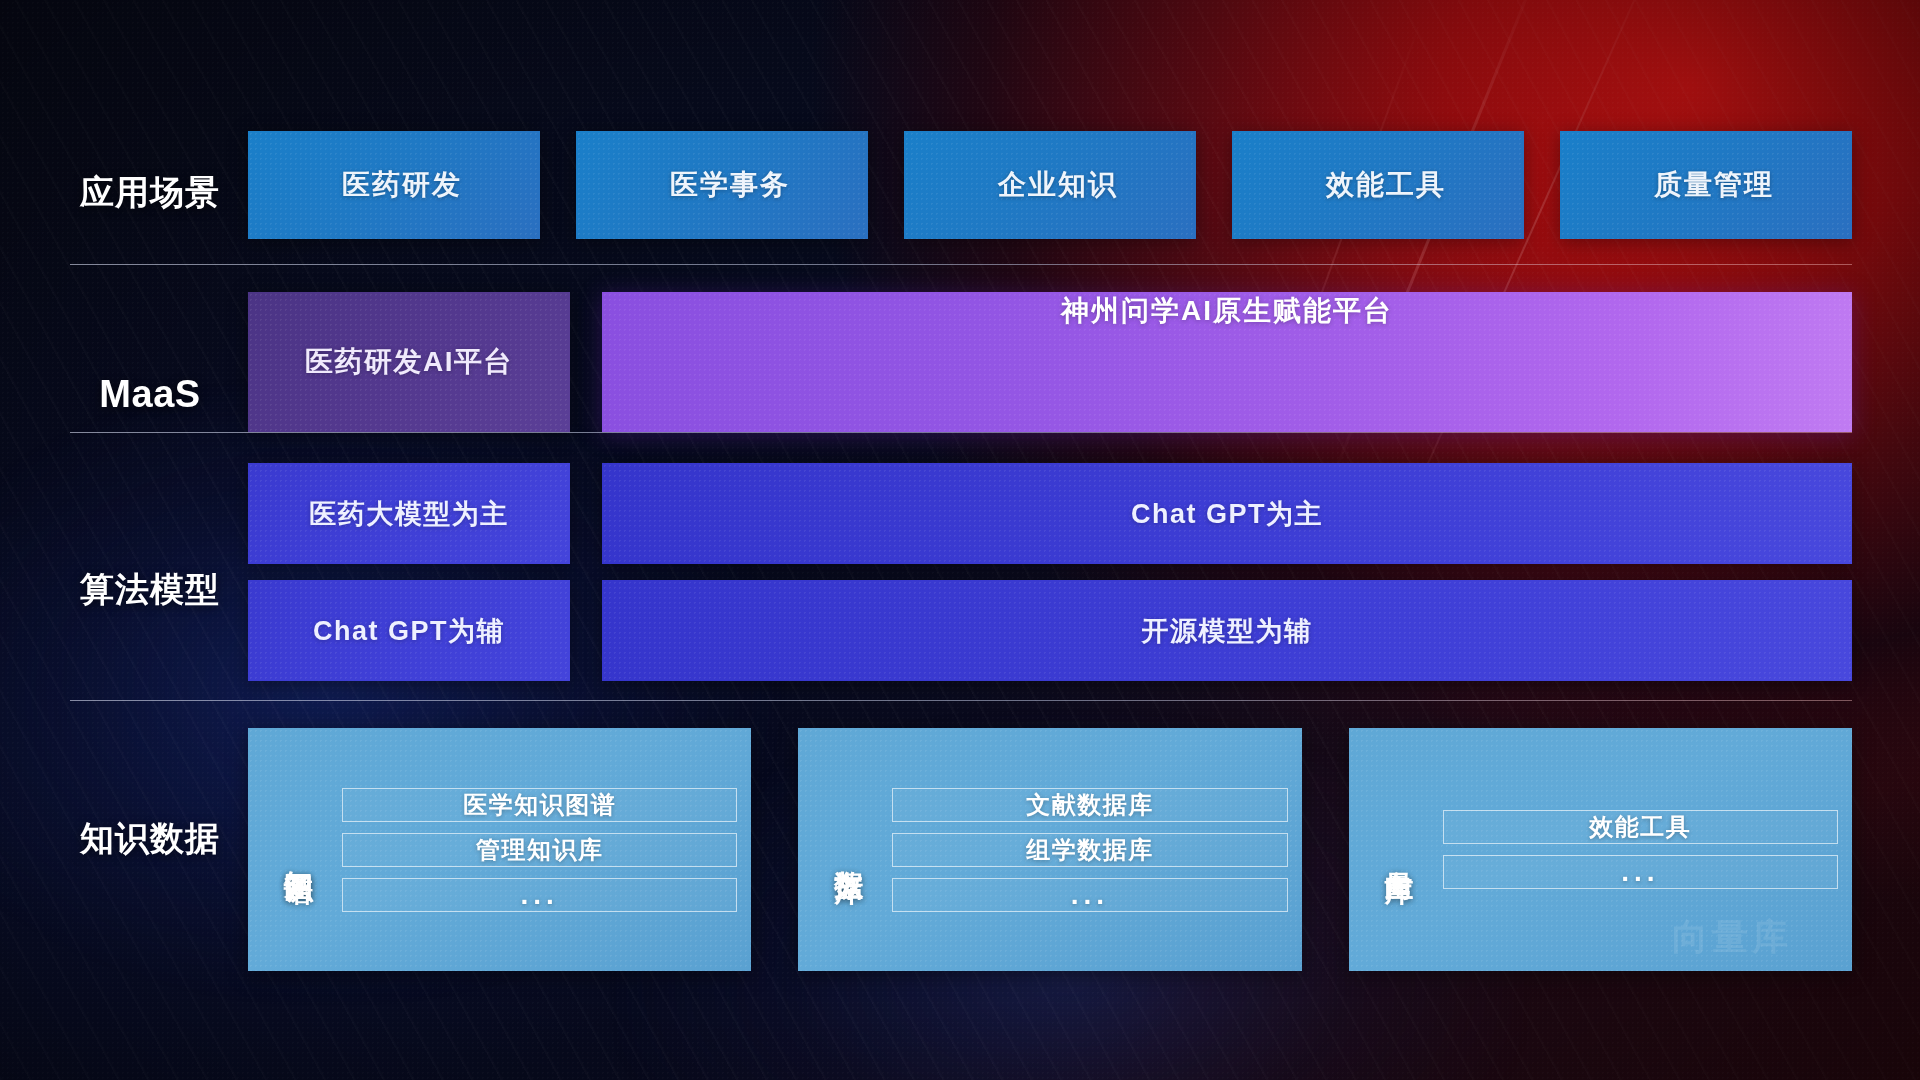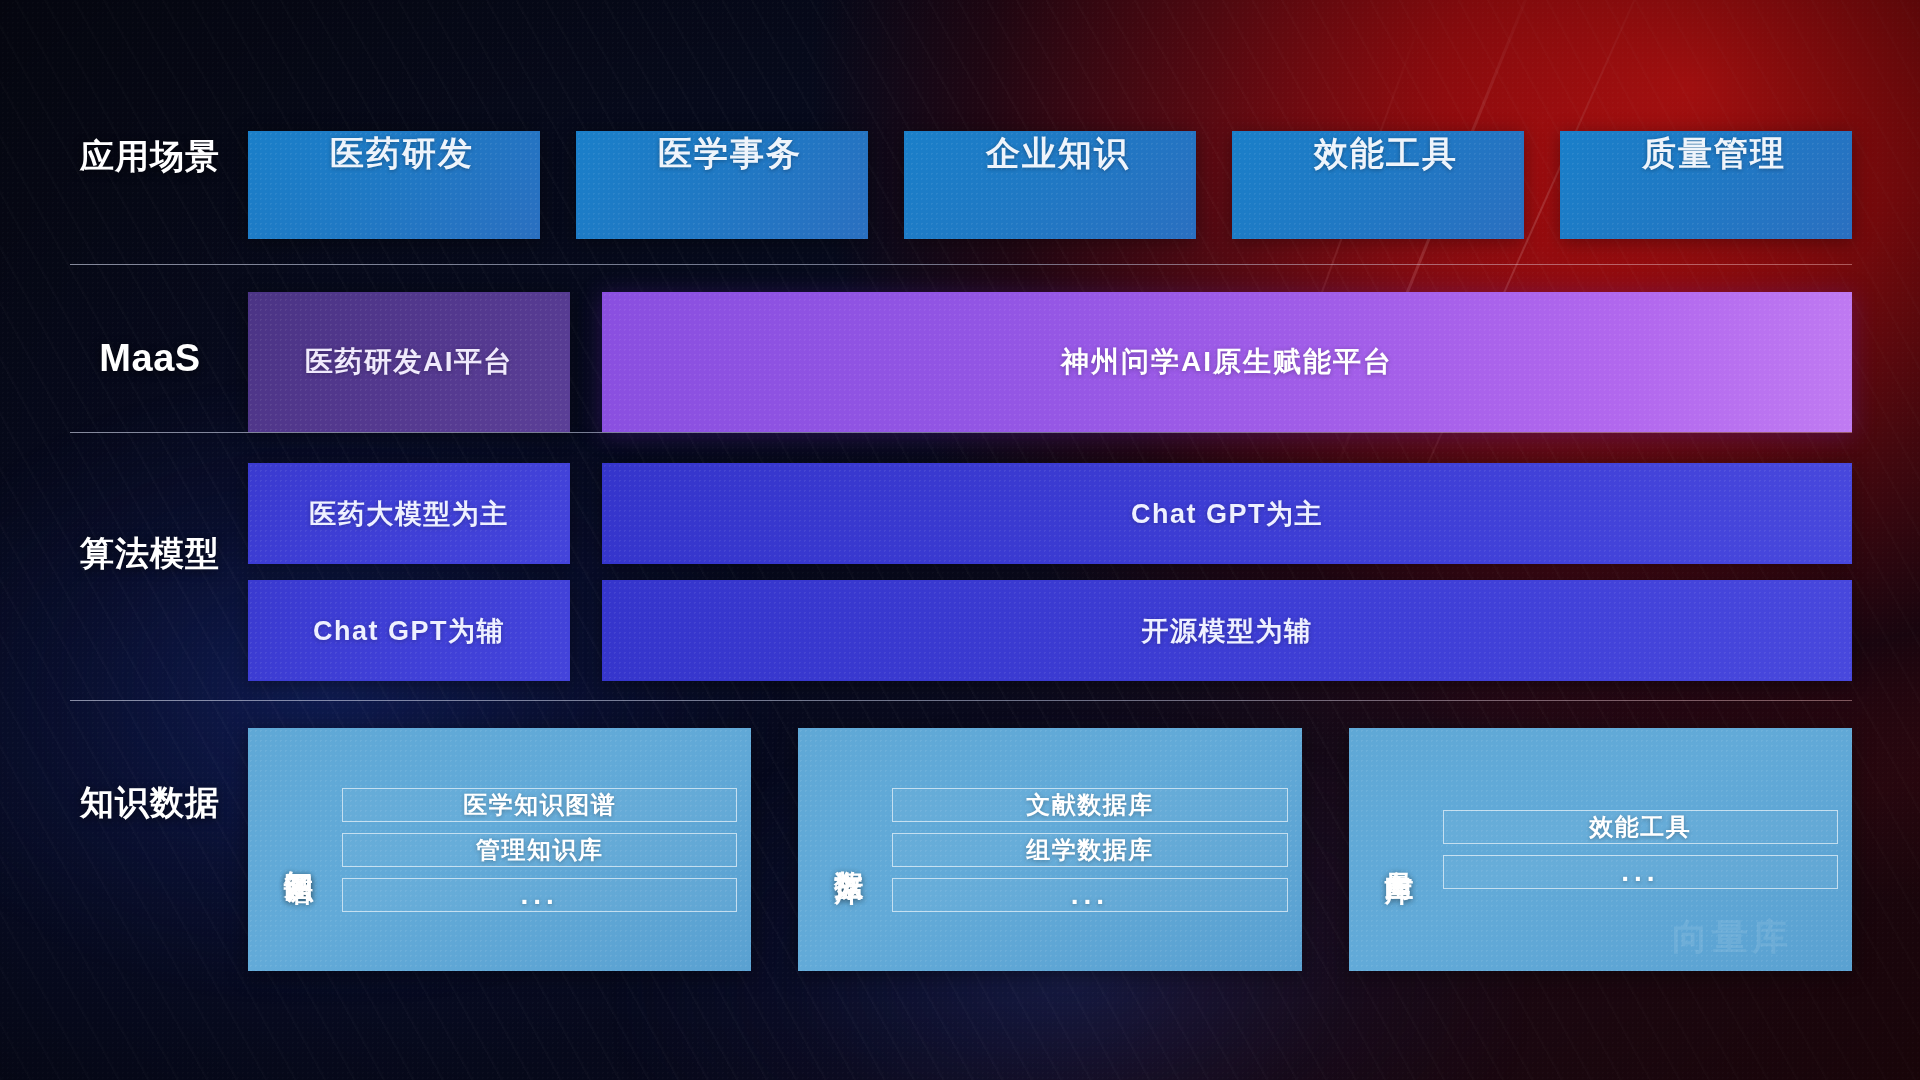--- a/index.html
+++ b/index.html
@@ -66,20 +66,21 @@
     position: absolute;
     color: #ffffff;
     font-weight: 700;
     font-size: 34px;
     line-height: 1.18;
     letter-spacing: 1px;
     text-align: center;
     width: 160px;
     left: 70px;
     text-shadow: 0 2px 10px rgba(0,0,0,0.6);
+    margin-top: 36px;
   }
   .row-label.latin { font-size: 38px; letter-spacing: 0.5px; }
 
   .divider {
     position: absolute;
     left: 70px;
     width: 1782px;
     height: 1px;
     background: linear-gradient(to right, rgba(210,215,235,0.62) 0%, rgba(190,198,225,0.55) 55%, rgba(255,200,200,0.42) 100%);
   }
@@ -88,23 +89,23 @@
   .app-row {
     position: absolute;
     left: 248px; top: 131px;
     width: 1604px; height: 108px;
     display: flex;
     gap: 36px;
   }
   .app-box {
     flex: 1;
     background: linear-gradient(135deg, #1a7fc9 0%, #1f79c4 45%, #2a6fc0 100%);
-    display: flex; justify-content: center;
+    display: flex; align-items: center; justify-content: center;
     color: #eef4fb;
-    font-size: 34px; font-weight: 700;
+    font-size: 28px; font-weight: 700;
     letter-spacing: 2px;
     position: relative;
     overflow: hidden;
     box-shadow: 0 3px 18px rgba(0,0,0,0.35);
     padding-left: 16px;
   }
   .app-box::after {
     content: ""; position: absolute; inset: 0;
     background-image: radial-gradient(rgba(255,255,255,0.07) 1px, transparent 1px);
     background-size: 5px 5px;
@@ -124,21 +125,21 @@
     width: 322px;
     background: linear-gradient(135deg, #4b3485 0%, #53388e 50%, #5b3f97 100%);
     display: flex; align-items: center; justify-content: center;
     color: #f0eafc; font-size: 28px; font-weight: 700; letter-spacing: 1.5px;
     position: relative; overflow: hidden;
     box-shadow: 0 3px 18px rgba(0,0,0,0.35);
   }
   .maas-right {
     flex: 1;
     background: linear-gradient(100deg, #8a4fe0 0%, #9255e4 30%, #a15de8 58%, #b268ee 82%, #c07bf2 100%);
-    display: flex; align-items: center; justify-content: center;
+    display: flex; align-items: flex-start; justify-content: center;
     color: #ffffff; font-size: 28px; font-weight: 700; letter-spacing: 2px;
     position: relative; overflow: hidden;
     box-shadow: 0 3px 22px rgba(90,30,160,0.38);
   }
   .maas-left::after, .maas-right::after {
     content: ""; position: absolute; inset: 0;
     background-image: radial-gradient(rgba(255,255,255,0.07) 1px, transparent 1px);
     background-size: 5px 5px; pointer-events: none;
   }
   .maas-left span, .maas-right span { position: relative; z-index: 2; text-shadow: 0 1px 5px rgba(0,0,0,0.28); }

